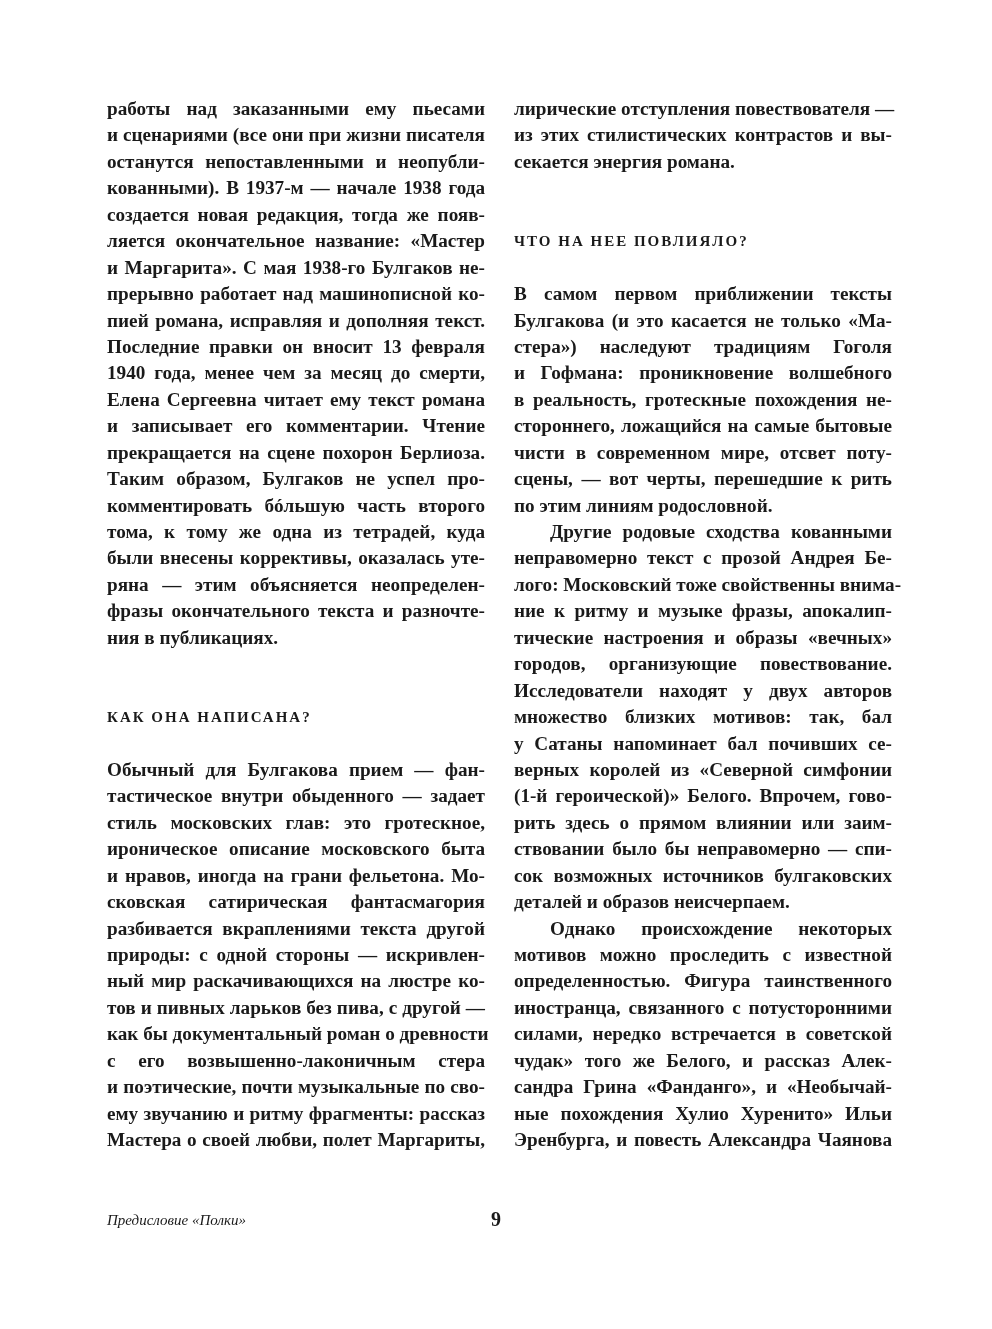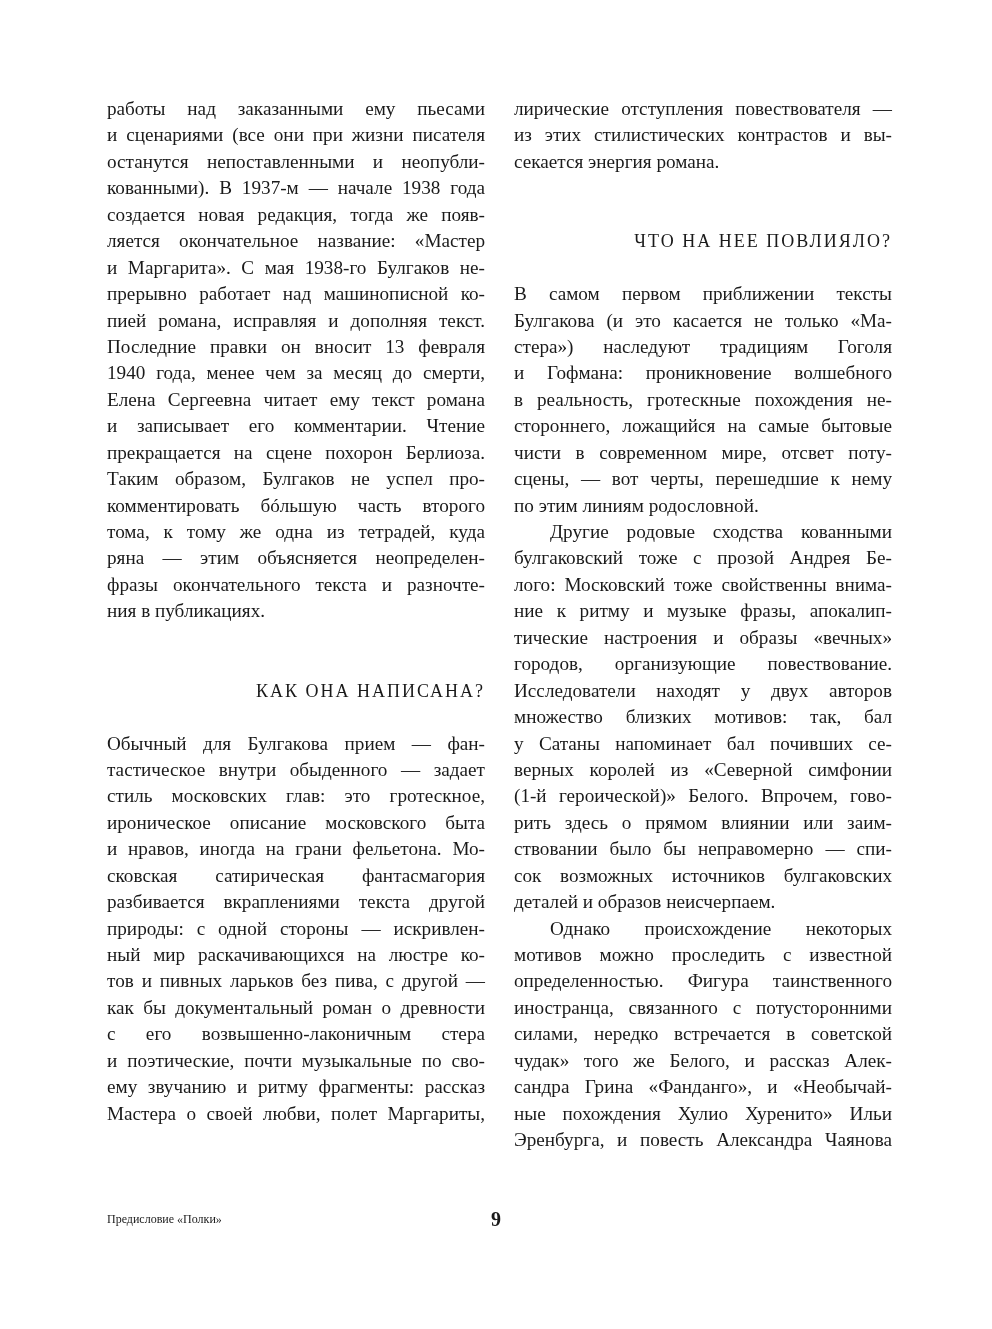--- a/index.html
+++ b/index.html
@@ -1,28 +1,28 @@
 <!DOCTYPE html>
 <html><head>
 <meta charset="utf-8">
 <style>
   html, body { margin: 0; padding: 0; background: #ffffff; }
   body { width: 992px; height: 1329px; position: relative; overflow: hidden;
          font-family: "Liberation Serif", "DejaVu Serif", serif; color: #1a1a1a; }
-  .col { position: absolute; top: 96px; width: 378px; font-size: 19.2px; line-height: 26.45px; }
+  .col { position: absolute; top: 96px; width: 378px; font-size: 19.2px; line-height: 26.45px; font-weight: bold; }
   .col.left { left: 107px; }
   .col.right { left: 514px; }
   .line { display: block; white-space: nowrap; text-align: justify; text-align-last: justify; height: 26.45px; }
   .line.last { text-align-last: left; }
   .line.indent { padding-left: 36px; }
-  .heading { display: block; text-align: right; letter-spacing: 2px; font-size: 18px;
+  .heading { display: block; text-align: left; letter-spacing: 2px; font-size: 15px;
              height: 26.45px; line-height: 26.45px; }
   .gap-before-heading { height: 52.9px; }
   .gap-after-heading { height: 26.45px; }
-  .footer-left { position: absolute; left: 107px; top: 1212px; font-size: 12px; }
+  .footer-left { position: absolute; left: 107px; top: 1212px; font-style: italic; font-size: 15px; }
   .footer-page { position: absolute; left: 491px; top: 1208px; font-weight: bold; font-size: 20px; }
 </style>
 </head>
 <body>
 
 <div class="col left">
   <div id="l-p1">
       <span class="line">работы над заказанными ему пьесами</span>
       <span class="line">и сценариями (все они при жизни писателя</span>
       <span class="line">останутся непоставленными и неопубли-</span>
@@ -33,20 +33,21 @@
       <span class="line">прерывно работает над машинописной ко-</span>
       <span class="line">пией романа, исправляя и дополняя текст.</span>
       <span class="line">Последние правки он вносит 13 февраля</span>
       <span class="line">1940 года, менее чем за месяц до смерти,</span>
       <span class="line">Елена Сергеевна читает ему текст романа</span>
       <span class="line">и записывает его комментарии. Чтение</span>
       <span class="line">прекращается на сцене похорон Берлиоза.</span>
       <span class="line">Таким образом, Булгаков не успел про-</span>
       <span class="line">комментировать бóльшую часть второго</span>
       <span class="line">тома, к тому же одна из тетрадей, куда</span>
+      <span class="line">были внесены коррективы, оказалась уте-</span>
       <span class="line">ряна — этим объясняется неопределен-</span>
       <span class="line">фразы окончательного текста и разночте-</span>
       <span class="line last">ния в публикациях.</span>
     </div>
   <div class="gap-before-heading"></div>
   <div class="heading">КАК ОНА НАПИСАНА?</div>
   <div class="gap-after-heading"></div>
   <div id="l-p2">
       <span class="line">Обычный для Булгакова прием — фан-</span>
       <span class="line">тастическое внутри обыденного — задает</span>
@@ -76,26 +77,26 @@
   <div class="heading">ЧТО НА НЕЕ ПОВЛИЯЛО?</div>
   <div class="gap-after-heading"></div>
   <div id="r-p2">
       <span class="line">В самом первом приближении тексты</span>
       <span class="line">Булгакова (и это касается не только «Ма-</span>
       <span class="line">стера») наследуют традициям Гоголя</span>
       <span class="line">и Гофмана: проникновение волшебного</span>
       <span class="line">в реальность, гротескные похождения не-</span>
       <span class="line">стороннего, ложащийся на самые бытовые</span>
       <span class="line">чисти в современном мире, отсвет поту-</span>
-      <span class="line">сцены, — вот черты, перешедшие к нему</span>
+      <span class="line">сцены, — вот черты, перешедшие к рить</span>
       <span class="line last">по этим линиям родословной.</span>
     </div>
   <div id="r-p3">
       <span class="line indent">Другие родовые сходства кованными</span>
-      <span class="line">булгаковский тоже с прозой Андрея Бе-</span>
+      <span class="line">неправомерно текст с прозой Андрея Бе-</span>
       <span class="line">лого: Московский тоже свойственны внима-</span>
       <span class="line">ние к ритму и музыке фразы, апокалип-</span>
       <span class="line">тические настроения и образы «вечных»</span>
       <span class="line">городов, организующие повествование.</span>
       <span class="line">Исследователи находят у двух авторов</span>
       <span class="line">множество близких мотивов: так, бал</span>
       <span class="line">у Сатаны напоминает бал почивших се-</span>
       <span class="line">верных королей из «Северной симфонии</span>
       <span class="line">(1-й героической)» Белого. Впрочем, гово-</span>
       <span class="line">рить здесь о прямом влиянии или заим-</span>

